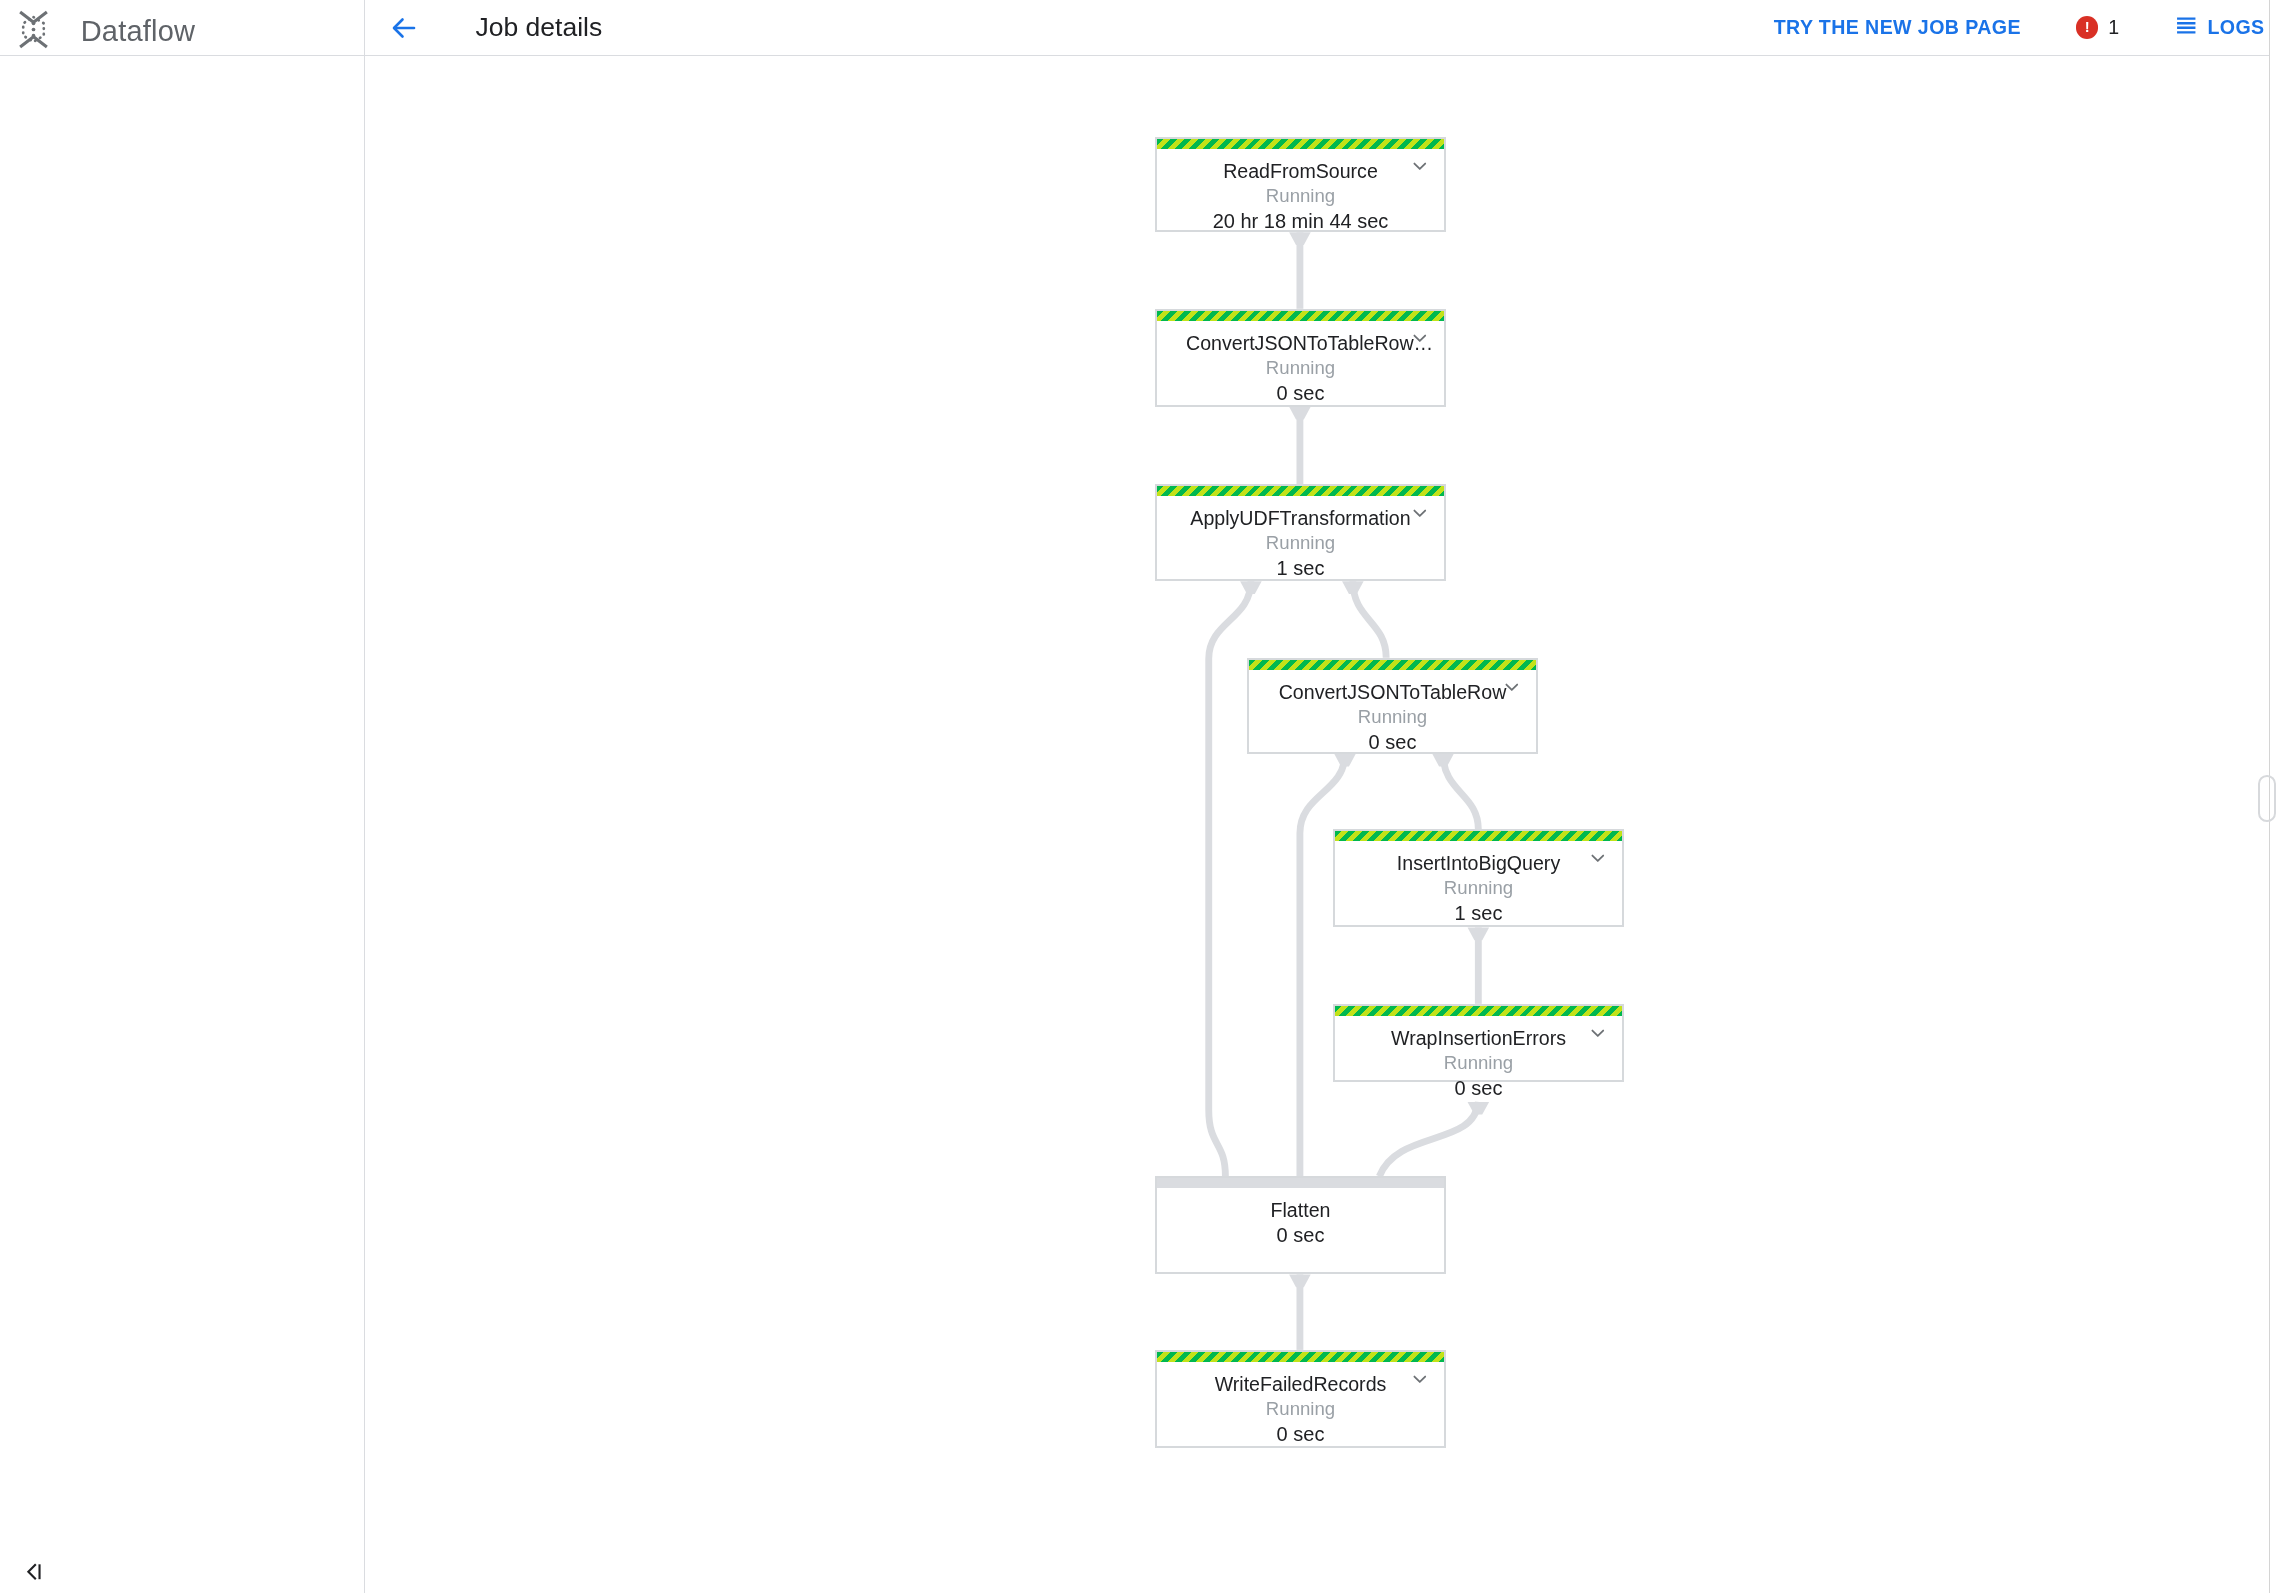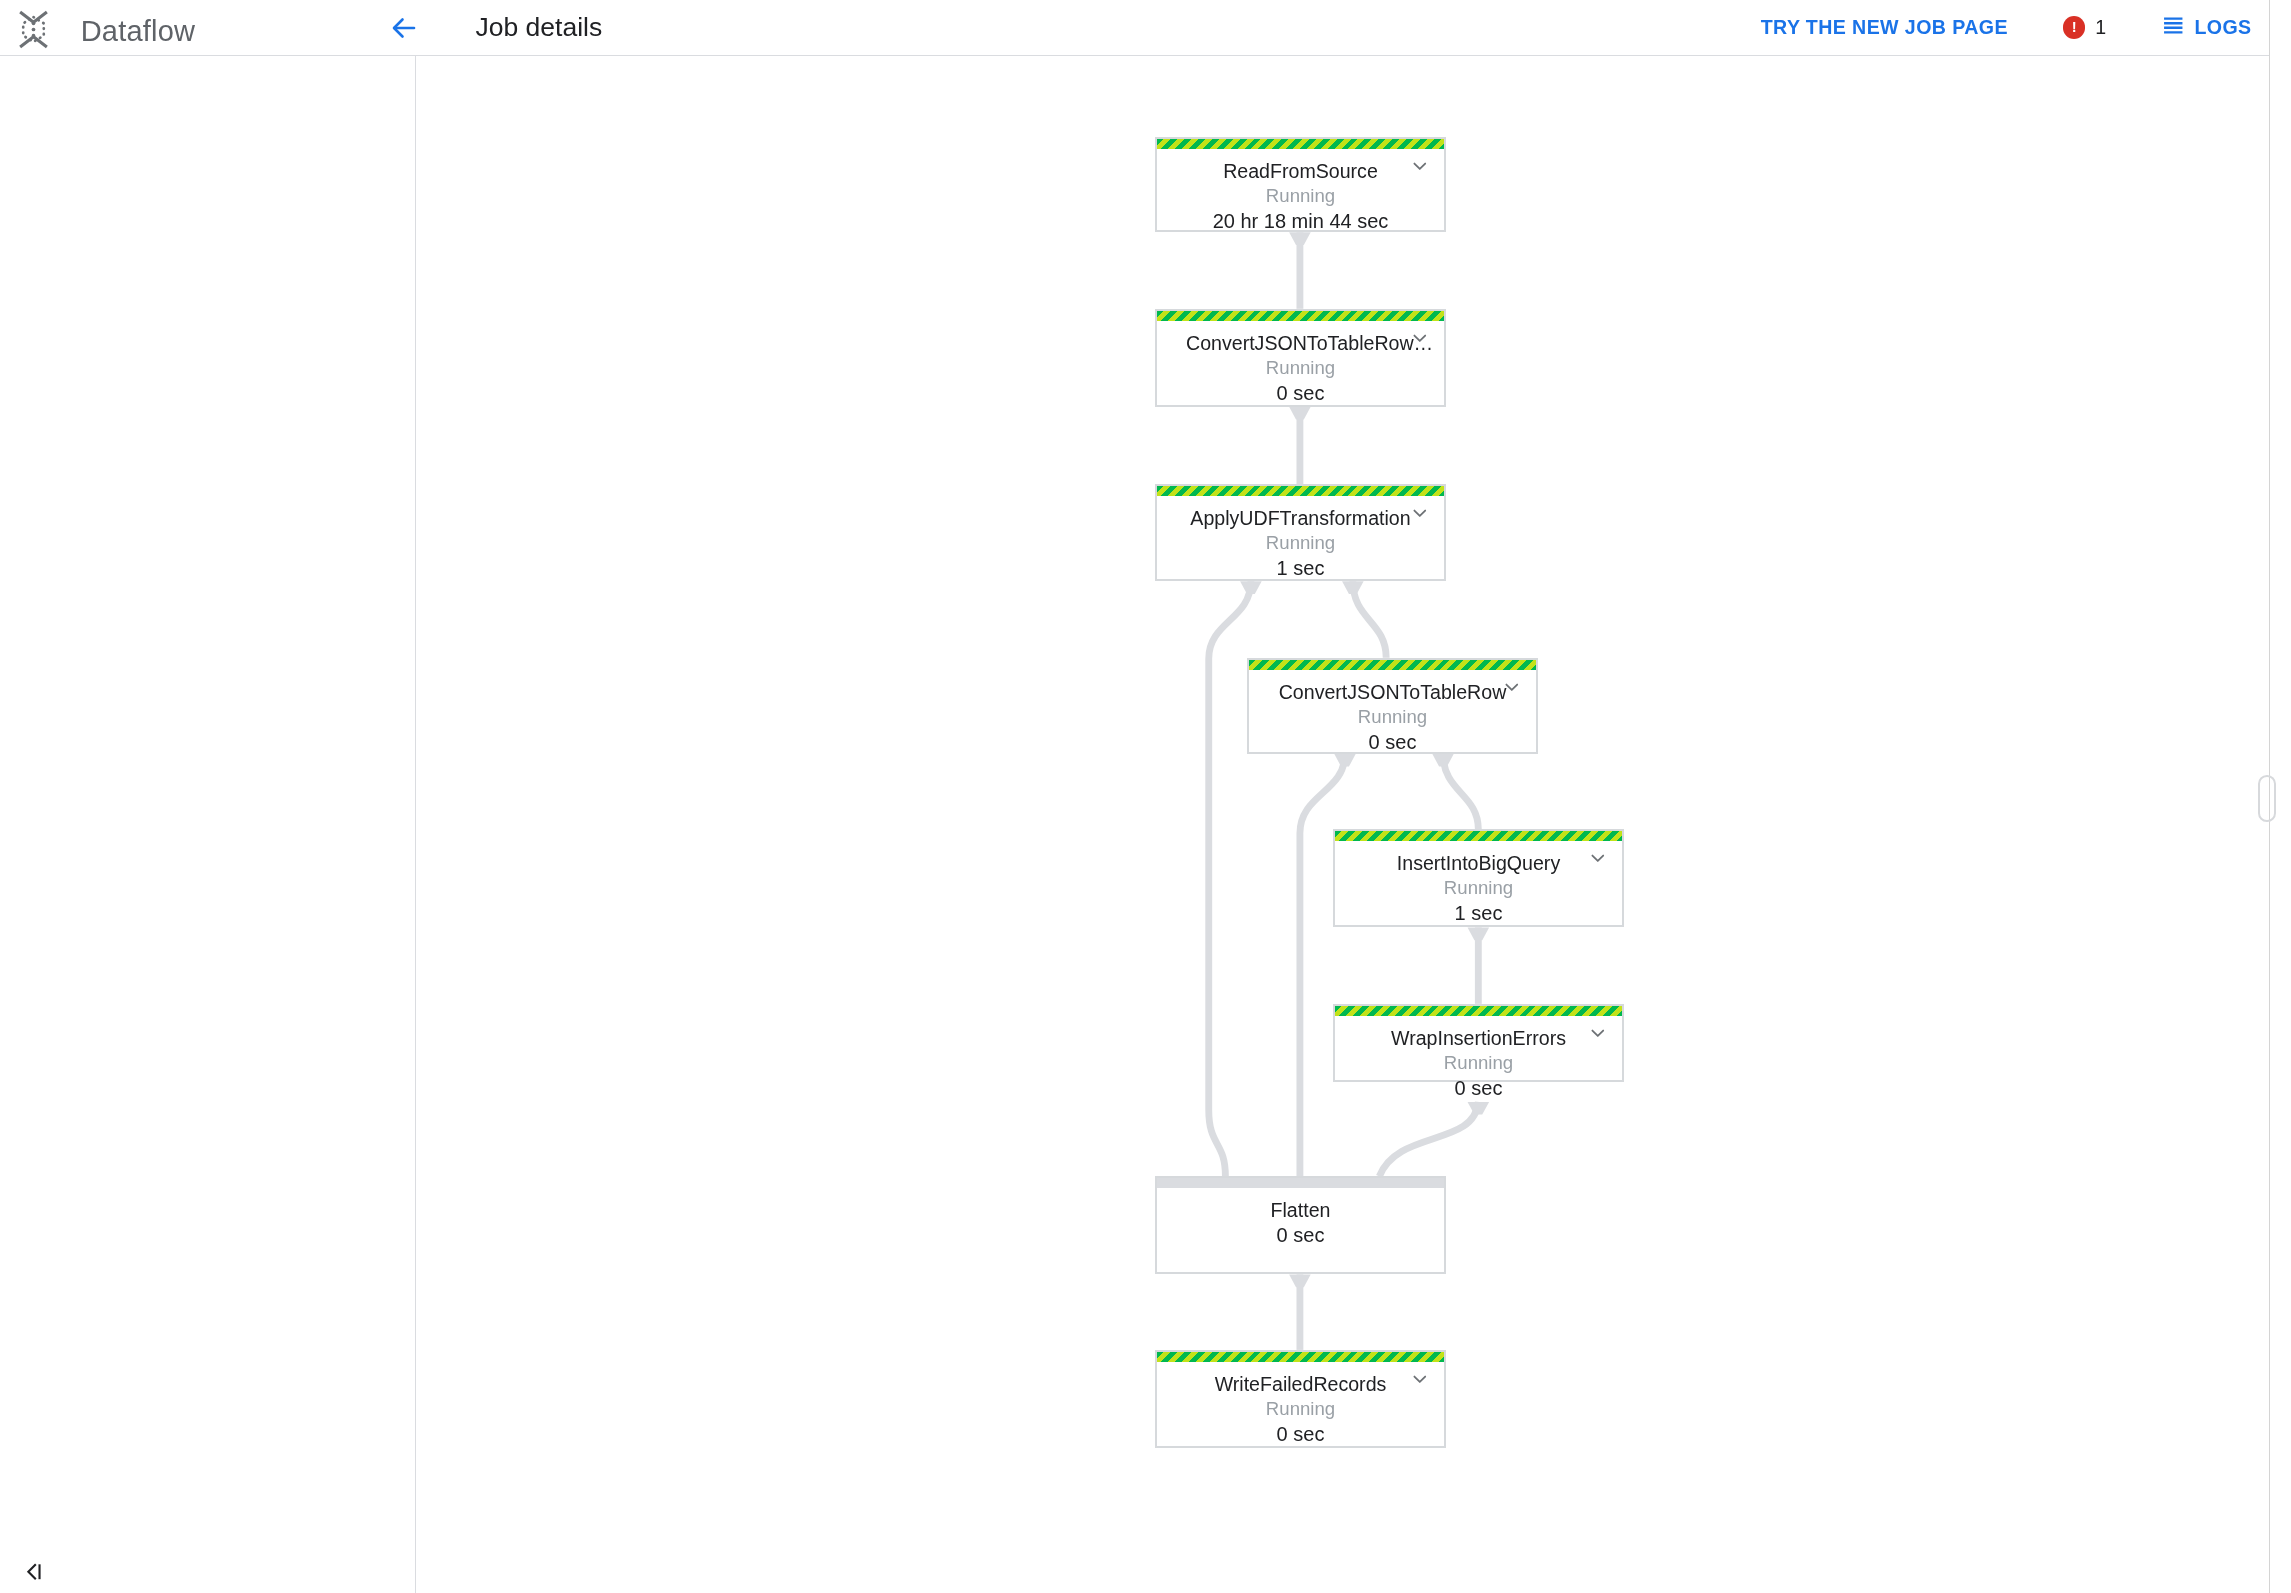--- a/index.html
+++ b/index.html
@@ -6,38 +6,38 @@
     --accent:#1a73e8; --error:#d93025; --stripe-green:#01b84f; --stripe-lime:#c2e219;
     --edge-gray:#dadce0; --selected-bg:#e8f0fe; --text-primary:#202124;
     --text-secondary:#5f6368; --status-gray:#9aa0a6; --border:#dadce0;
   }
   *{box-sizing:border-box;margin:0;padding:0}
   html,body{width:2292px;height:1594px;overflow:hidden;background:#fff;
     font-family:"Liberation Sans","DejaVu Sans",sans-serif;color:var(--text-primary);}
   .page{position:relative;width:2292px;height:1594px;background:#fff;}
 
   
-  .sidebar{position:absolute;left:0;top:0;width:416px;height:100%;background:#fff;
+  .sidebar{position:absolute;left:0;top:0;width:365px;height:100%;background:#fff;
     border-right:1px solid var(--border);}
   .brand{display:flex;align-items:center;gap:29px;padding:7.8px 0 0 14.7px;height:55px;}
   .brand-title{font-size:29px;color:var(--text-secondary);letter-spacing:0.2px;}
   .nav{margin-top:11.8px;}
   .nav-item{display:flex;align-items:center;gap:36px;height:58px;padding-left:22.5px;
     font-size:20.6px;font-weight:500;color:#3c4043;cursor:pointer;}
   .nav-item.selected{background:var(--selected-bg);color:var(--accent);}
   .collapse-btn{position:absolute;left:21.6px;bottom:9.8px;width:25.5px;height:25.5px;cursor:pointer;}
 
   
   .topbar{position:absolute;left:366px;top:0;height:55px;right:22.5px;
     display:flex;align-items:center;background:#fff;gap:21px;}
   .page-divider{position:absolute;left:0;top:55px;width:2269px;height:1px;background:var(--border);}
   .right-rail-line{position:absolute;left:2269px;top:0;width:1px;height:100%;background:#d4d4d4;}
   .back-btn{margin-left:22.5px;width:31px;height:31px;display:flex;align-items:center;justify-content:center;cursor:pointer;}
   .topbar-title{margin-left:35px;font-size:26.5px;font-weight:400;color:var(--text-primary);}
-  .topbar-right{margin-left:auto;display:flex;align-items:center;padding-right:18px;justify-content:space-between;}
+  .topbar-right{margin-left:auto;display:flex;align-items:center;padding-right:5px;justify-content:space-between;}
   .link-btn{color:var(--accent);font-size:19.6px;font-weight:700;letter-spacing:0.4px;cursor:pointer;white-space:nowrap;}
   .badge-group{display:flex;align-items:center;gap:9.8px;margin-left:55px;cursor:pointer;}
   .error-badge{width:22.5px;height:22.5px;border-radius:50%;background:var(--error);color:#fff;
     font-size:14.7px;font-weight:700;display:flex;align-items:center;justify-content:center;line-height:1;}
   .error-count{font-size:19.6px;color:var(--text-primary);}
   .logs-btn{display:flex;align-items:center;gap:8.8px;margin-left:55px;cursor:pointer;}
 
   
   .graph-edges{position:absolute;left:0;top:0;width:2292px;height:1594px;pointer-events:none;}
   .edge{fill:none;stroke:var(--edge-gray);stroke-width:7px;}

